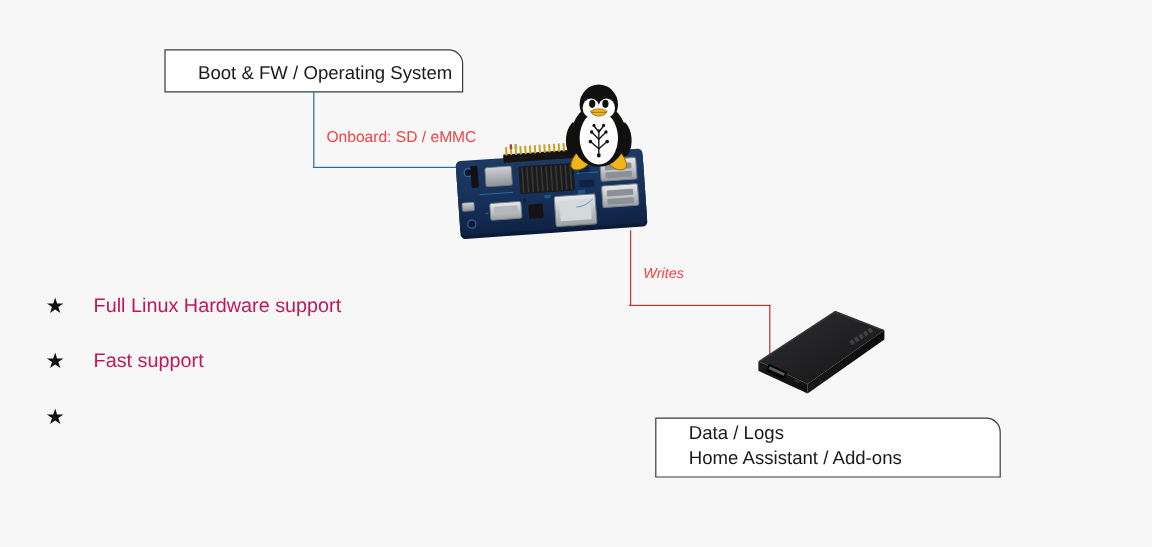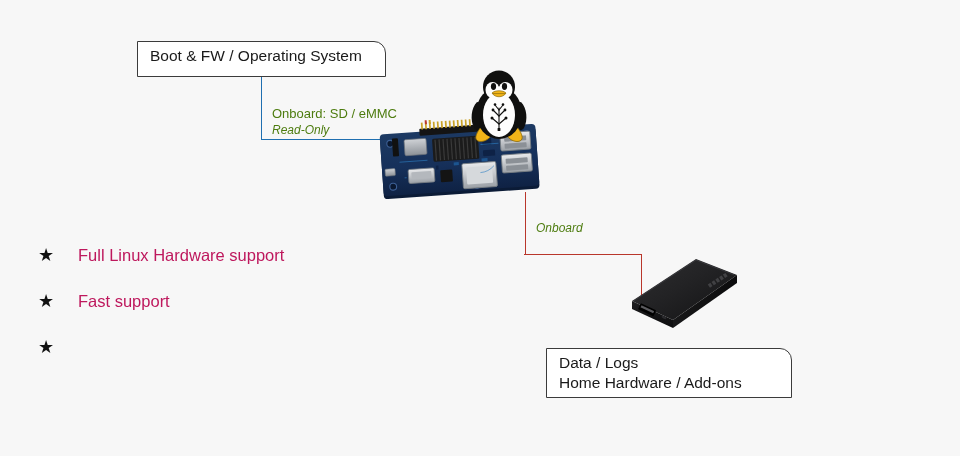--- a/index.html
+++ b/index.html
@@ -22,33 +22,33 @@
     position: absolute;
     box-sizing: border-box;
     background: #ffffff;
     border: 1.4px solid #3b3b3b;
     border-top-right-radius: 12px;
     color: #1a1a1a;
     font-size: 15.5px;
     line-height: 1.32;
     display: flex;
     flex-direction: column;
-    justify-content: flex-start;
-    padding: 4px 12px;
+    justify-content: flex-end;
+    padding: 4px 27px;
   }
   #box-boot {
     left: 137px;
     top: 41px;
     width: 249px;
     height: 36px;
   }
   #box-data {
     left: 546px;
     top: 348px;
-    width: 246px;
+    width: 288px;
     height: 50px;
   }
   .callout-line { white-space: nowrap; }
 
   
   .conn {
     position: absolute;
   }
   .conn-v { width: 0; border-left-width: 1.6px; border-left-style: solid; }
   .conn-h { height: 0; border-top-width: 1.6px; border-top-style: solid; }
@@ -61,21 +61,21 @@
   #conn-blue-h { left: 261px; top: 139px; width: 131px; }
 
   
   #conn-red-v1 { left: 525px; top: 192px; height: 63px; }
   #conn-red-h  { left: 524px; top: 254px; width: 118px; }
   #conn-red-v2 { left: 641px; top: 254px; height: 52px; }
 
   
   .conn-label {
     position: absolute;
-    color: #4d7c0f;
+    color: #ef4444;
     font-size: 13px;
     line-height: 1.28;
     white-space: nowrap;
   }
   .conn-label .sub { font-style: italic; font-size: 12px; }
   #label-onboard { left: 272px; top: 106px; }
   #label-external { left: 536px; top: 221px; }
 
   
   #bullets {
@@ -137,30 +137,29 @@
   <div class="conn conn-v red" id="conn-red-v1"></div>
   <div class="conn conn-h red" id="conn-red-h"></div>
   <div class="conn conn-v red" id="conn-red-v2"></div>
 
   <div class="callout" id="box-boot">
     <div class="callout-line">Boot &amp; FW / Operating System</div>
   </div>
 
   <div class="callout" id="box-data">
     <div class="callout-line">Data / Logs</div>
-    <div class="callout-line">Home Hardware / Add-ons</div>
+    <div class="callout-line">Home Assistant / Add-ons</div>
   </div>
 
   <div class="conn-label" id="label-onboard">
     <div>Onboard: SD / eMMC</div>
-    <div class="sub">Read-Only</div>
   </div>
 
   <div class="conn-label" id="label-external">
-    <div class="sub">Onboard</div>
+    <div class="sub">Writes</div>
   </div>
 
   <div id="bullets">
     <div class="bullet">
       <div class="bullet-star">★</div>
       <div class="bullet-text">Full Linux Hardware support</div>
     </div>
     <div class="bullet">
       <div class="bullet-star">★</div>
       <div class="bullet-text">Fast support</div>

